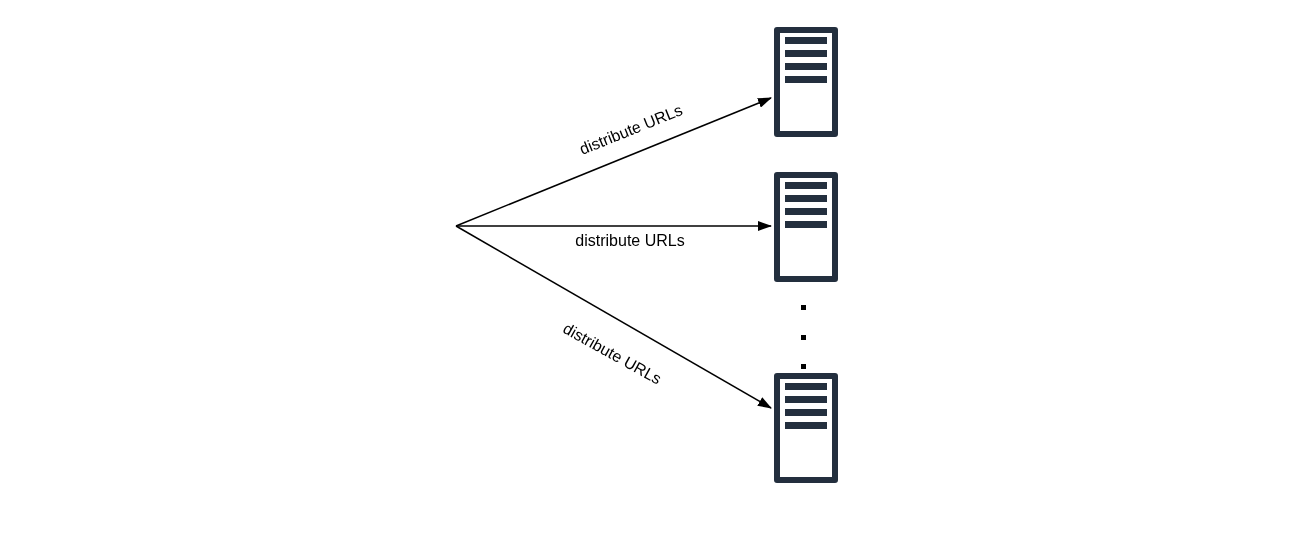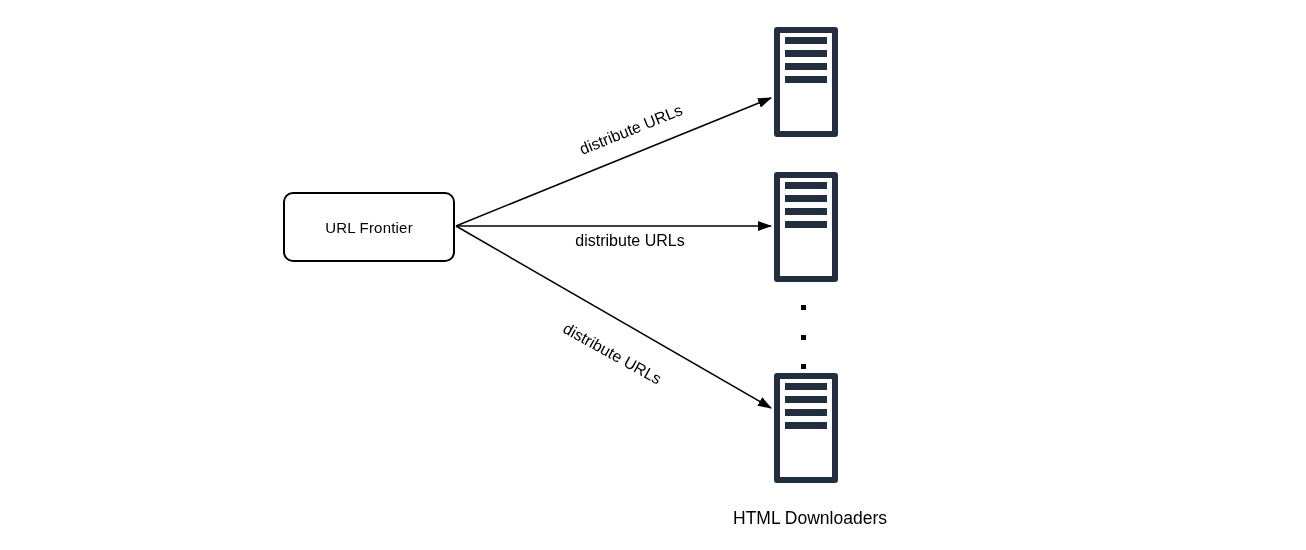--- a/index.html
+++ b/index.html
@@ -100,23 +100,20 @@
     <line x1="456" y1="226" x2="771" y2="98" stroke="#000" stroke-width="1.5" marker-end="url(#arrowhead)"></line>
     <line x1="456" y1="226" x2="771" y2="226" stroke="#000" stroke-width="1.5" marker-end="url(#arrowhead)"></line>
     <line x1="456" y1="226" x2="771" y2="408" stroke="#000" stroke-width="1.5" marker-end="url(#arrowhead)"></line>
     <g fill="#000">
       <rect x="801" y="305" width="5" height="5"></rect>
       <rect x="801" y="335" width="5" height="5"></rect>
       <rect x="801" y="364" width="5" height="5"></rect>
     </g>
   </svg>
 
-  <div class="frontier-box">
-    <span class="node-label">URL Frontier</span>
-  </div>
 
   <div class="server server-1">
     <div class="bar"></div>
     <div class="bar"></div>
     <div class="bar"></div>
     <div class="bar"></div>
   </div>
   <div class="server server-2">
     <div class="bar"></div>
     <div class="bar"></div>
@@ -127,15 +124,14 @@
     <div class="bar"></div>
     <div class="bar"></div>
     <div class="bar"></div>
     <div class="bar"></div>
   </div>
 
   <span class="edge-label edge-label-1">distribute URLs</span>
   <span class="edge-label edge-label-2">distribute URLs</span>
   <span class="edge-label edge-label-3">distribute URLs</span>
 
-  <span class="caption">HTML Downloaders</span>
 
 </div>
 
 </body></html>

